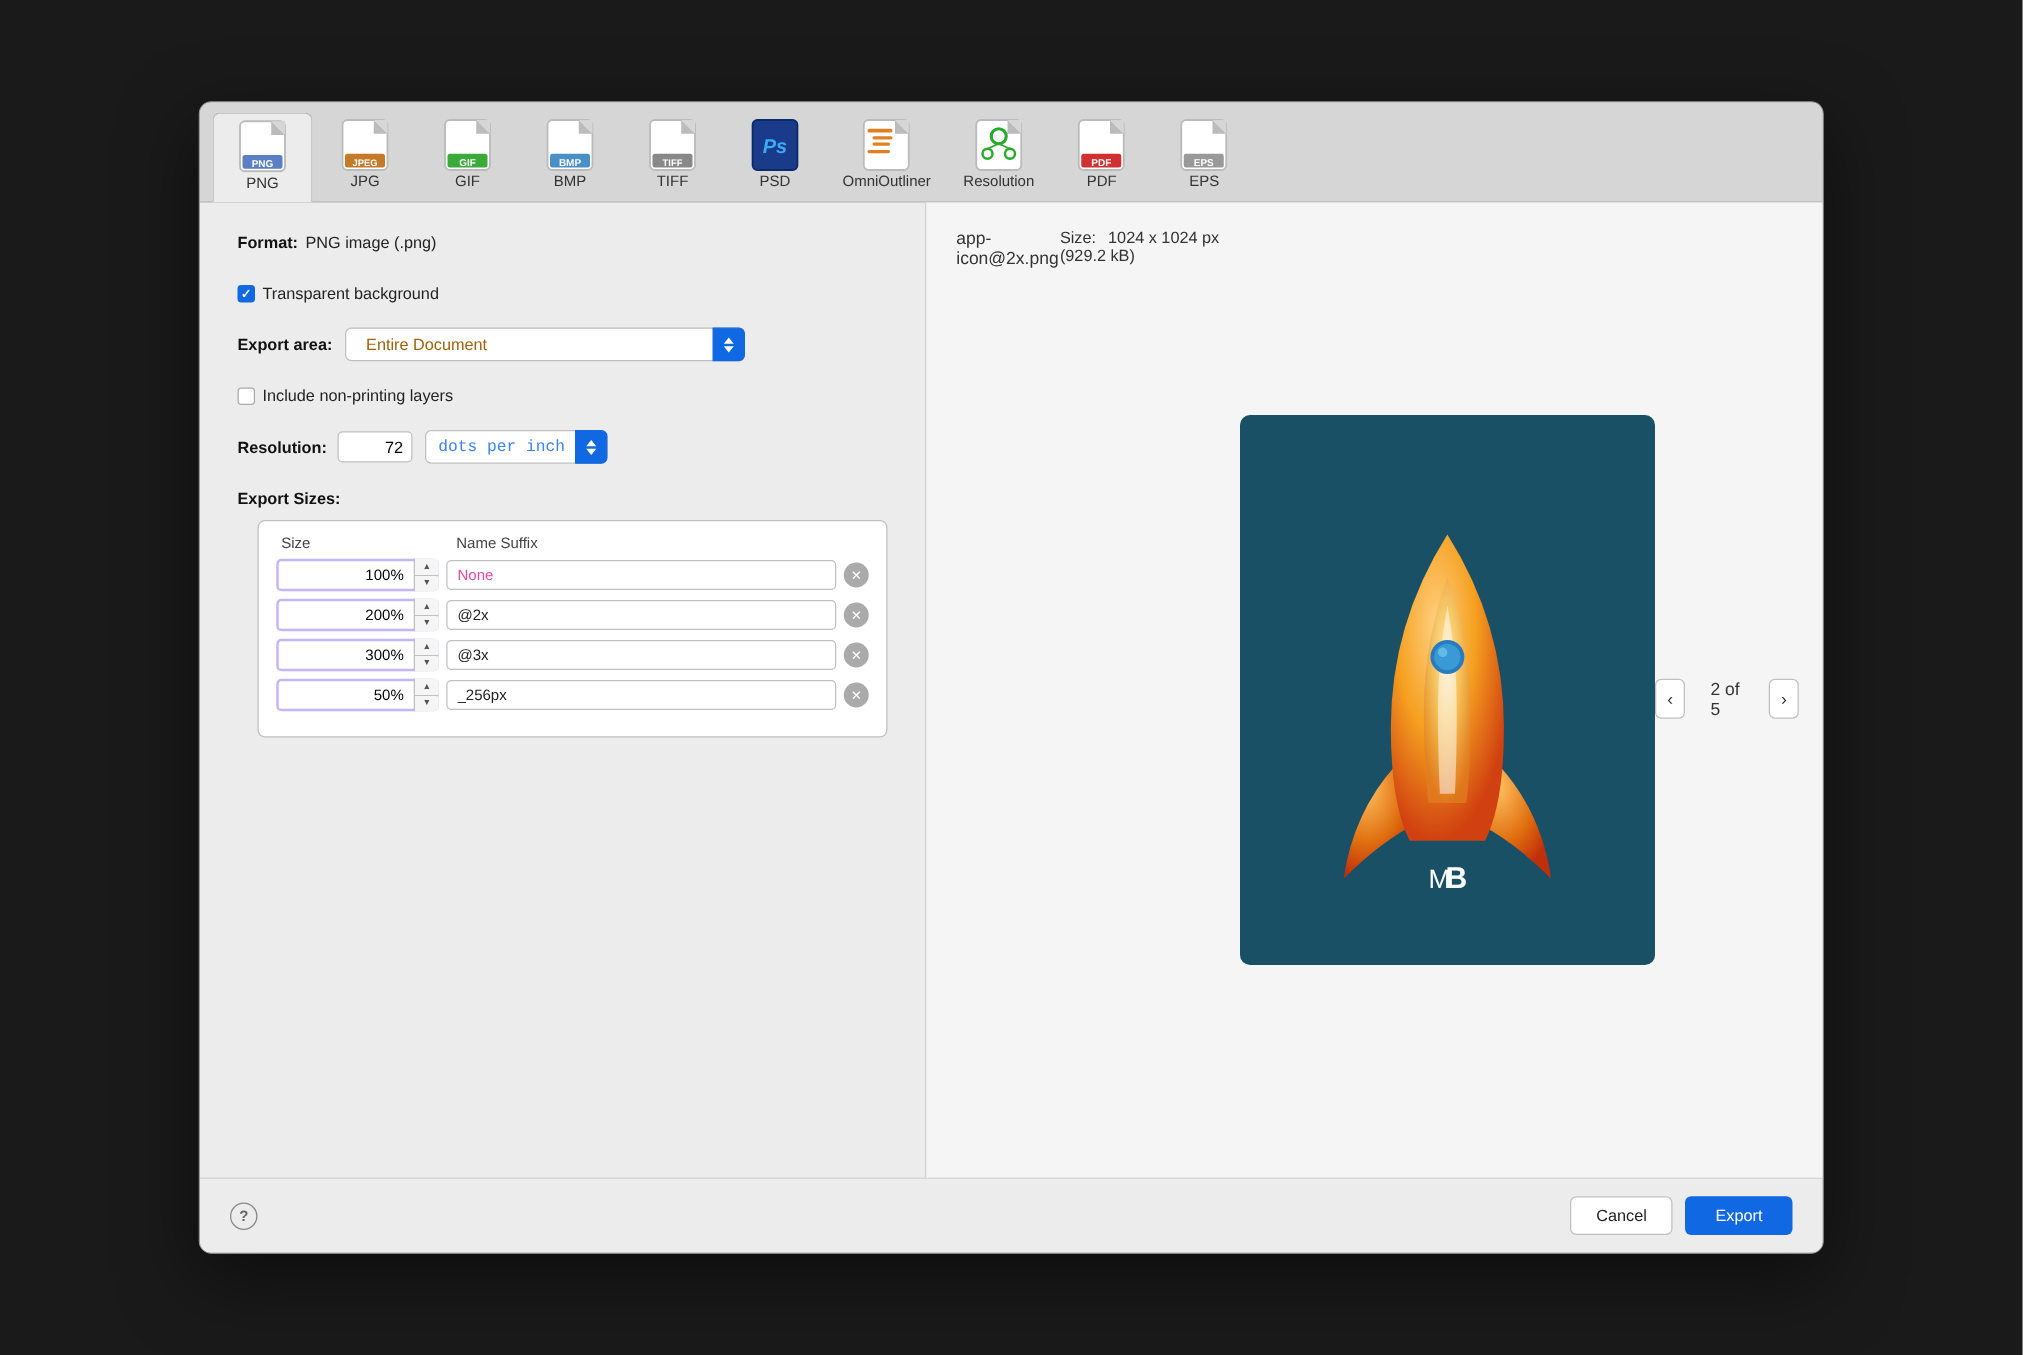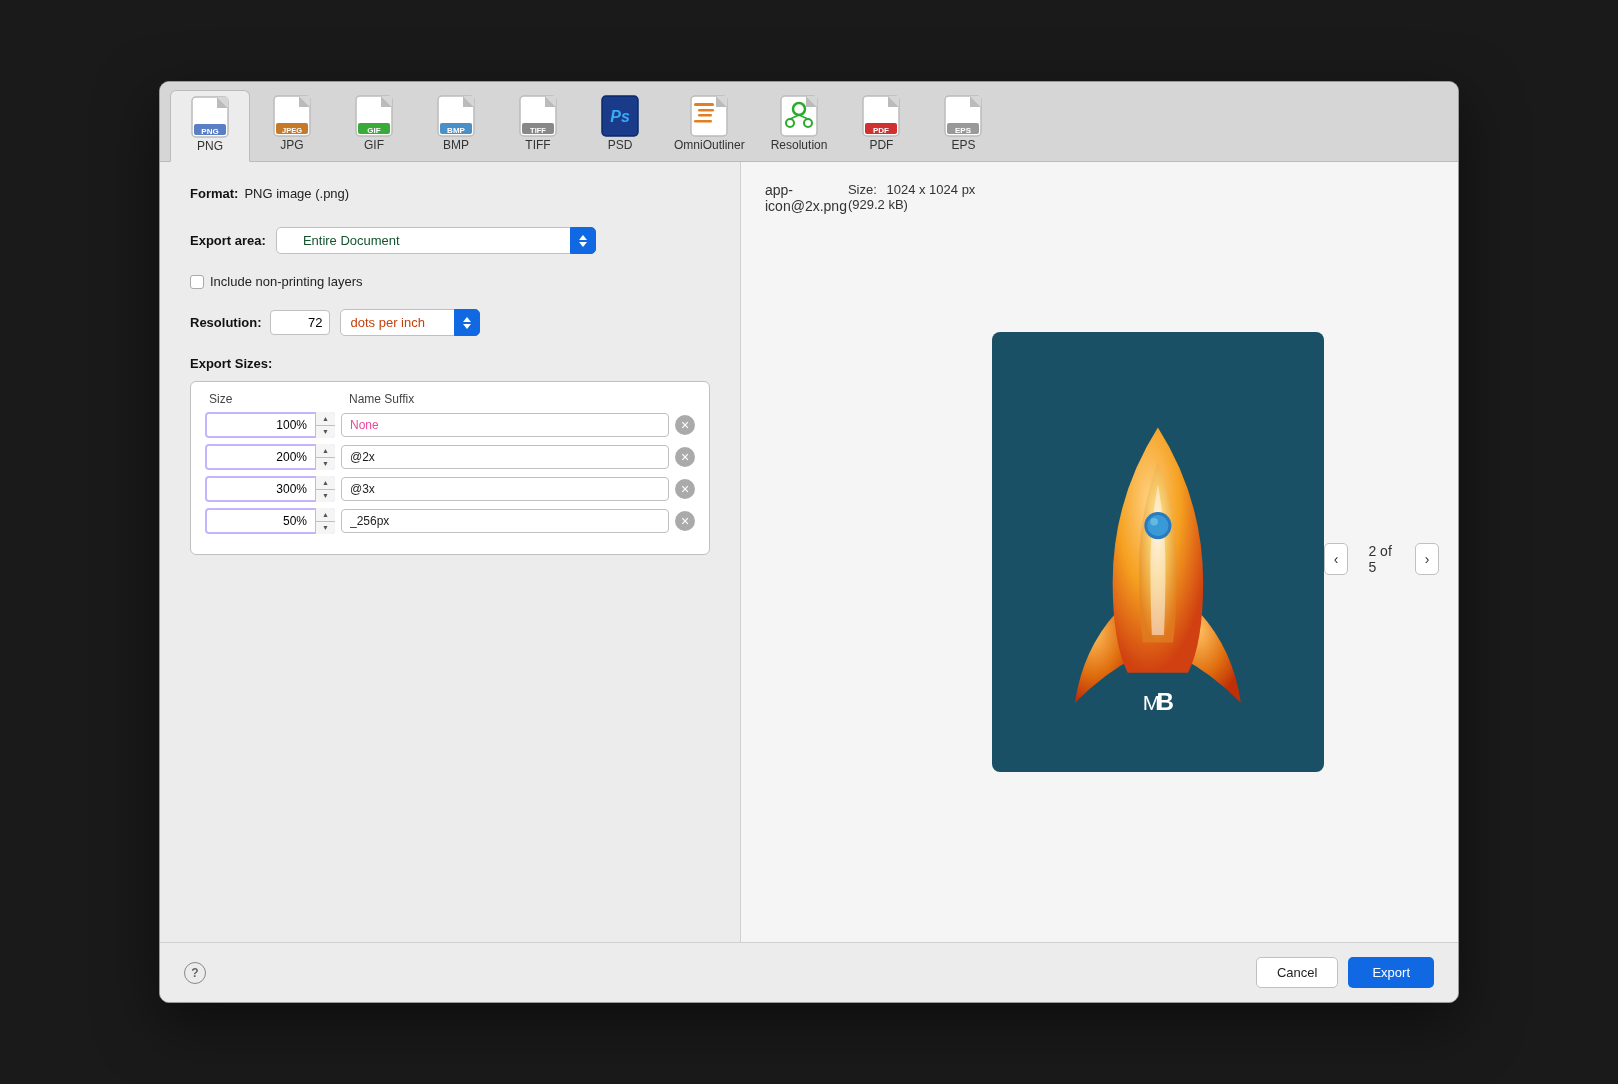--- a/index.html
+++ b/index.html
@@ -123,23 +123,23 @@
     .select-container {
       position: relative;
       display: inline-block;
     }
     .select-native {
       -webkit-appearance: none;
       appearance: none;
       background: white;
       border: 1px solid #c0c0c0;
       border-radius: 5px;
-      padding: 5px 32px 5px 26px;
-      font-size: 13px;
-      color: #14532d;
+      padding: 5px 32px 5px 16px;
+      font-size: 13px;
+      color: #a16207;
       cursor: pointer;
       outline: none;
       min-width: 320px;
     }
     .select-arrow-btn {
       position: absolute;
       right: 0;
       top: 0;
       bottom: 0;
       width: 26px;
@@ -187,39 +187,41 @@
       margin-left: 6px;
     }
     .resolution-unit-select {
       -webkit-appearance: none;
       appearance: none;
       background: white;
       border: 1px solid #c0c0c0;
       border-radius: 5px;
       padding: 5px 32px 5px 10px;
       font-size: 13px;
-      color: #c2410c;
+      color: #3b82f6;
       cursor: pointer;
       outline: none;
       min-width: 140px;
+      font-family: Liberation Mono, monospace;
     }
 
     
     .export-sizes-label {
       font-size: 13px;
       font-weight: bold;
       color: #111;
       margin-bottom: 10px;
     }
     .sizes-table-container {
       border: 1px solid #c0c0c0;
       border-radius: 6px;
       background: white;
       overflow: hidden;
       padding: 10px 14px 14px 14px;
+      margin-left: 16px;
     }
     .sizes-header {
       display: flex;
       font-size: 12px;
       color: #444;
       margin-bottom: 6px;
       padding-left: 4px;
     }
     .sizes-header .col-size { width: 140px; }
     .sizes-header .col-name { flex: 1; }
@@ -552,20 +554,24 @@
 
   <div class="content-area">
 
     <div class="left-panel">
 
       <div class="form-row">
         <span class="form-label">Format:</span>
         <span class="form-value">PNG image (.png)</span>
       </div>
 
+      <div class="checkbox-row section-gap">
+        <div class="checkbox"></div>
+        <span class="checkbox-label">Transparent background</span>
+      </div>
 
       <div class="form-row section-gap">
         <span class="form-label">Export area:</span>
         <div class="select-container" style="margin-left:10px;">
           <select class="select-native">
             <option>Entire Document</option>
             <option>Current Page</option>
             <option>Selection</option>
           </select>
           <div class="select-arrow-btn">

